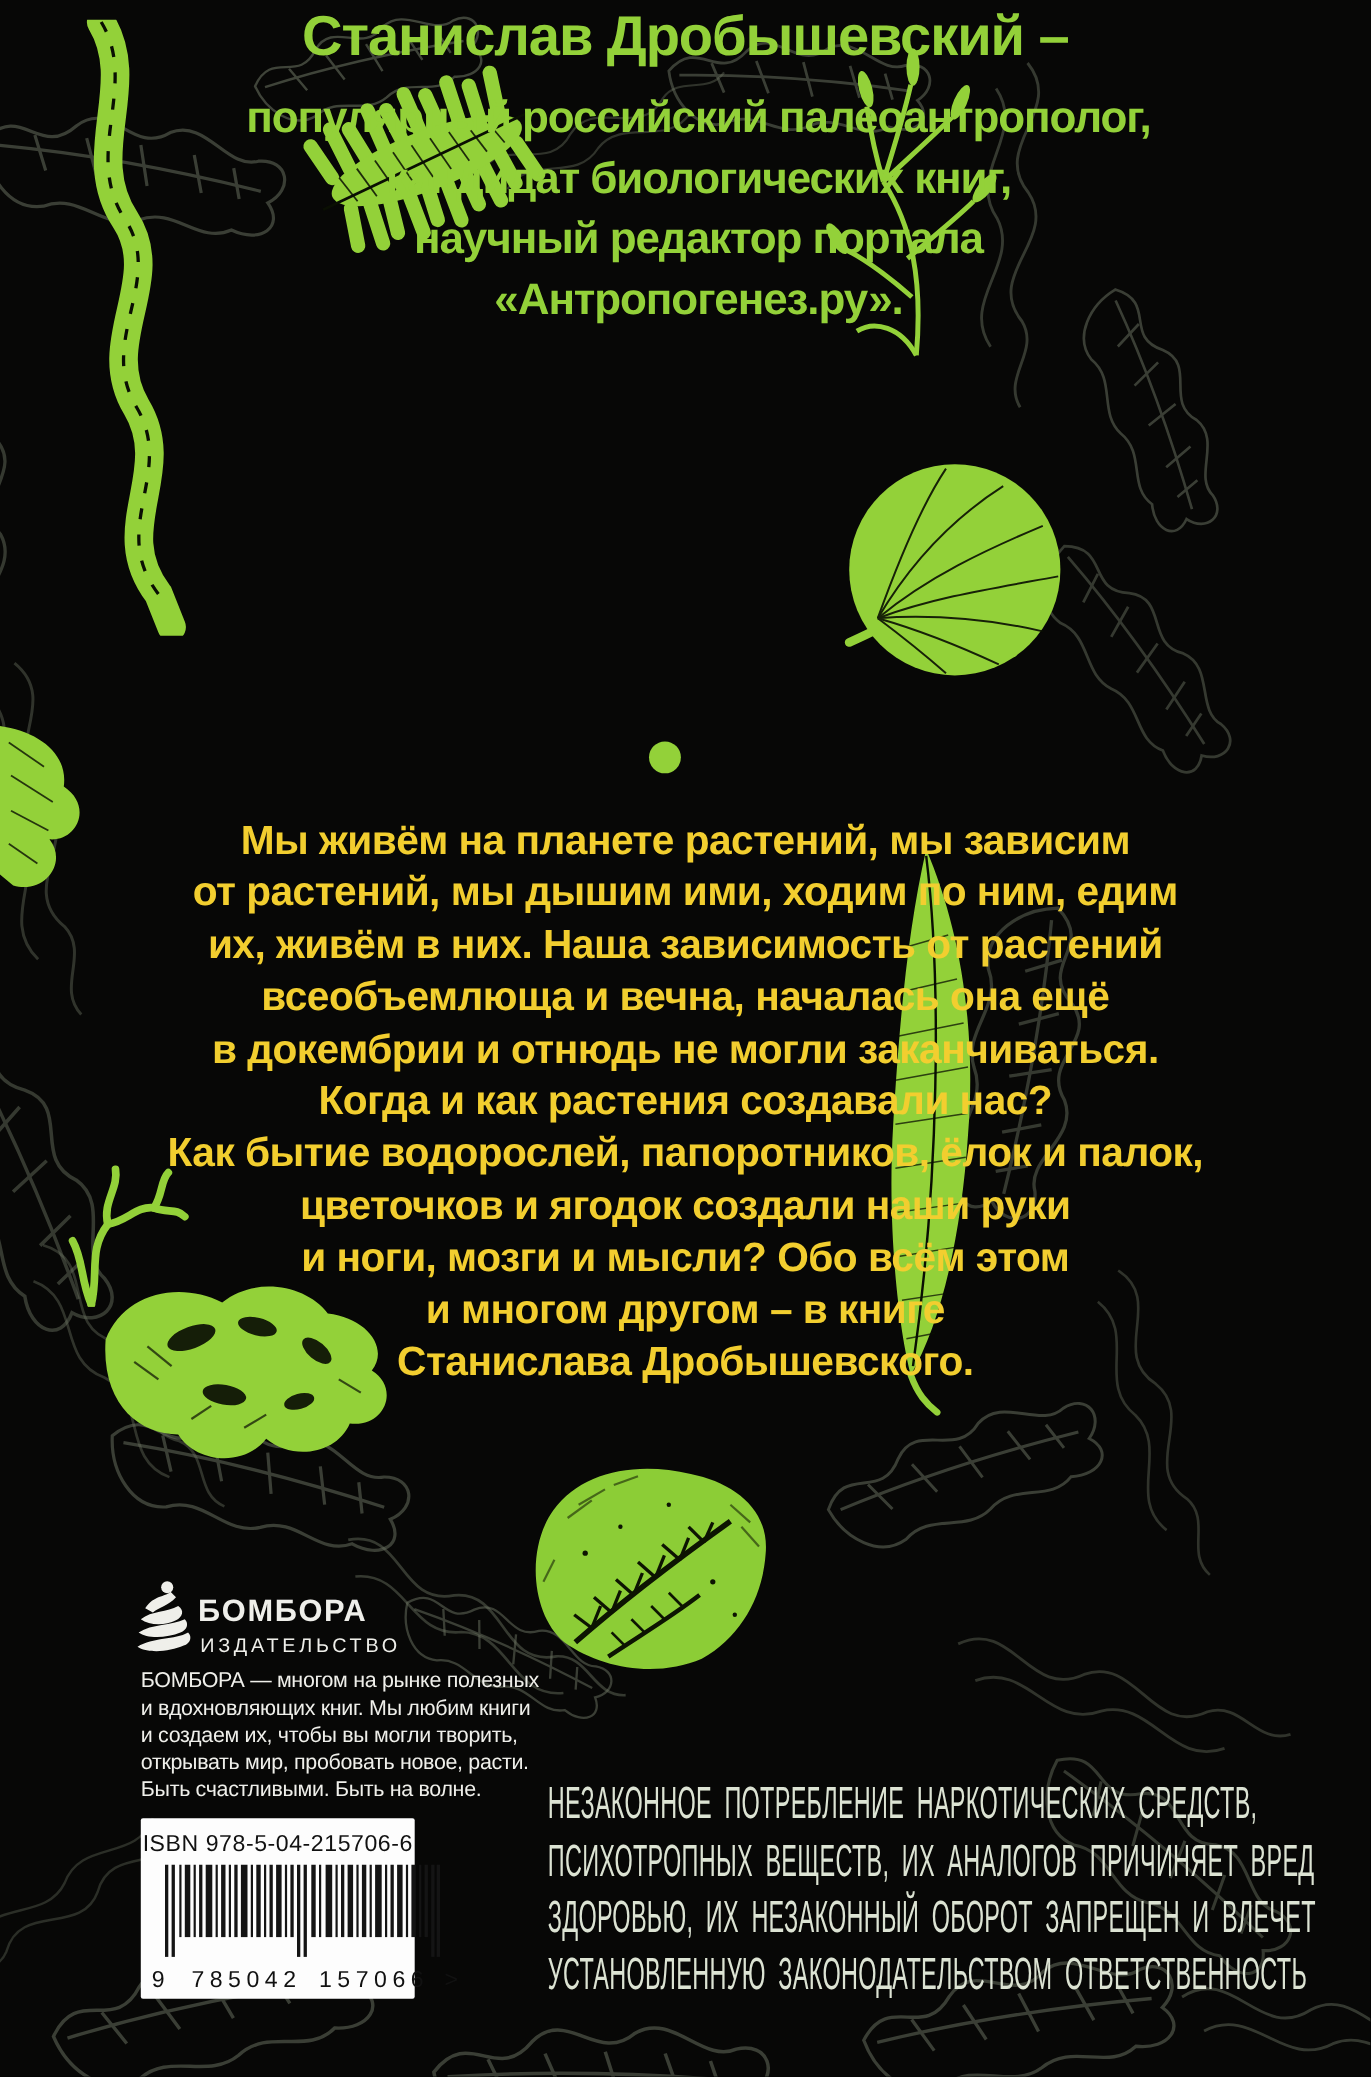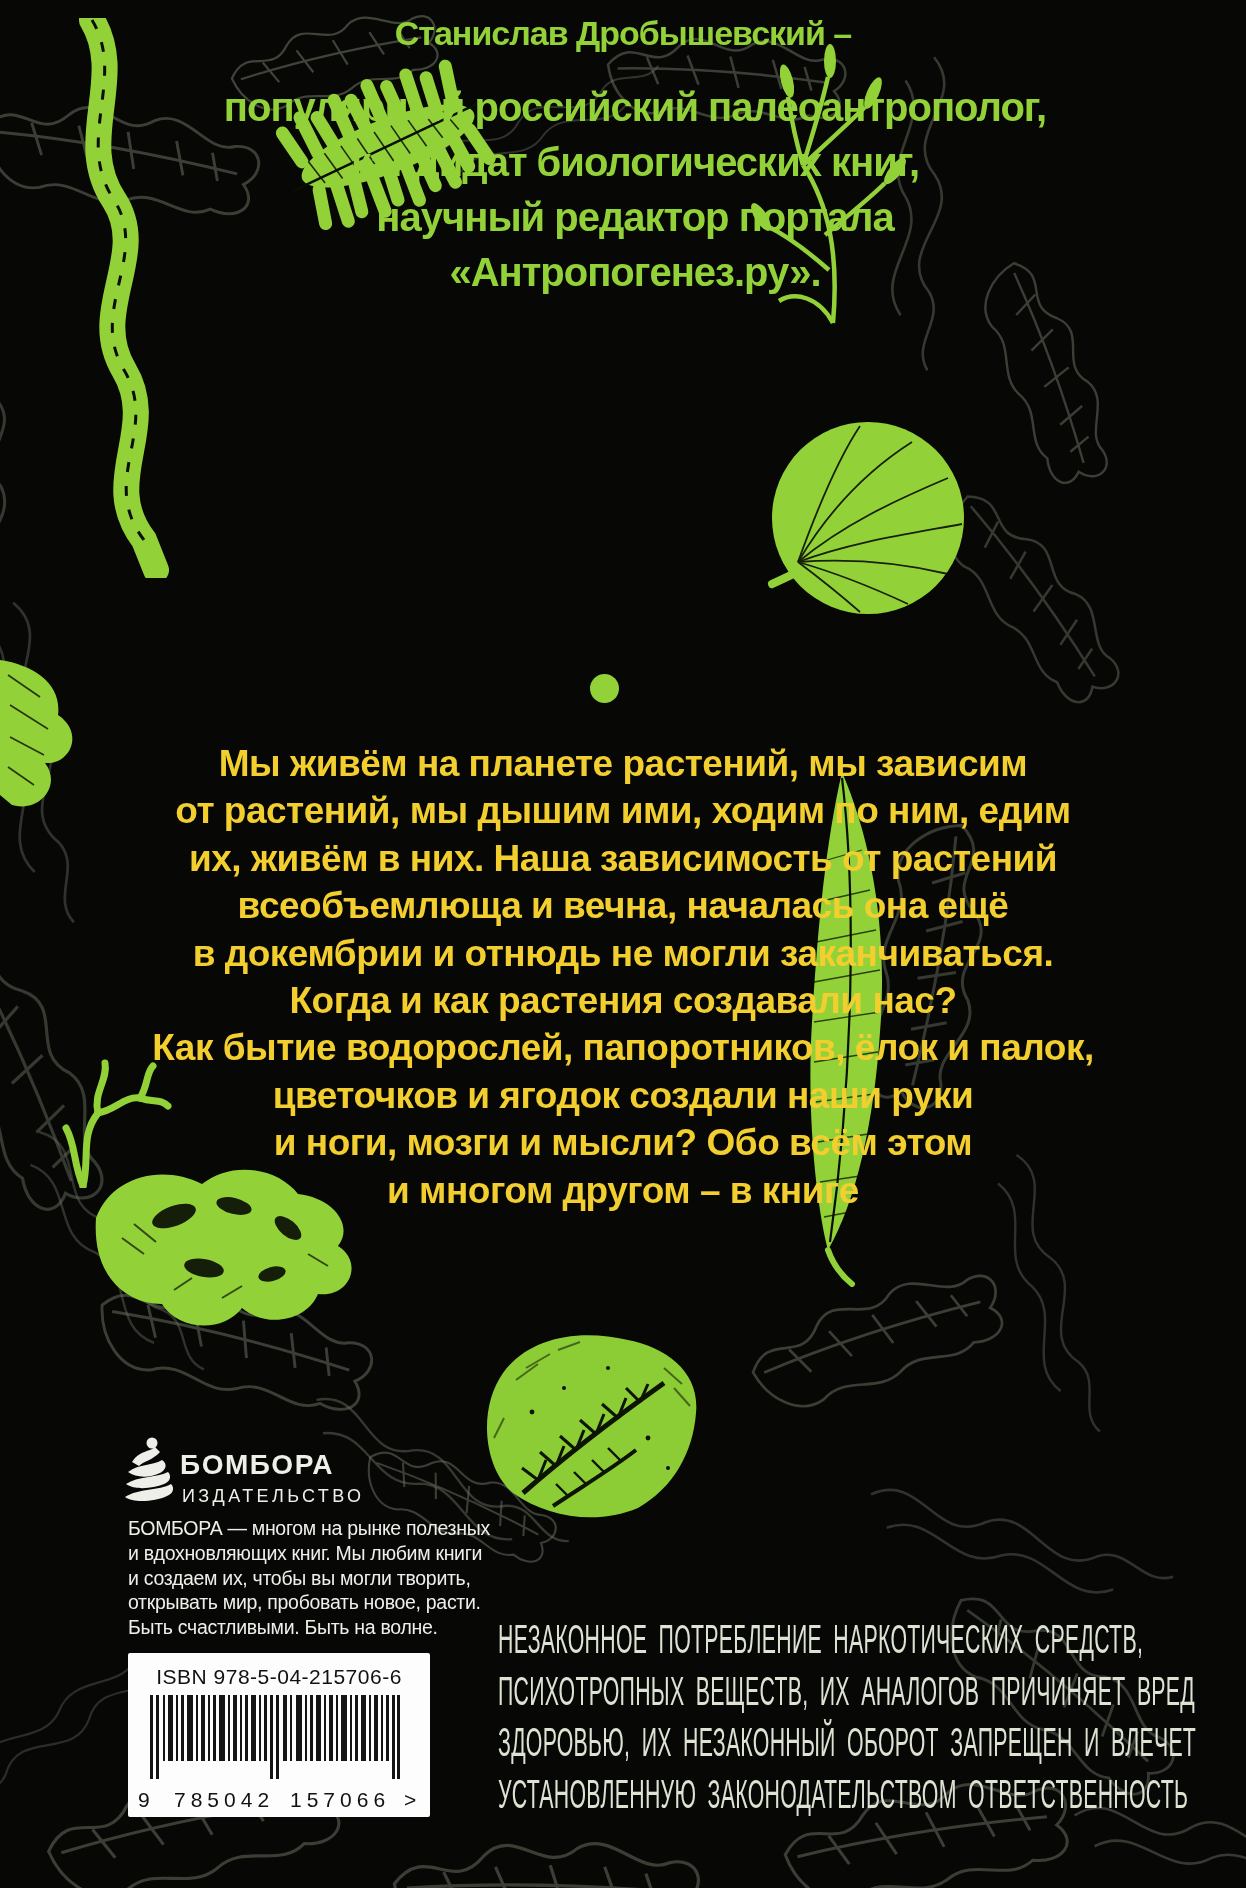--- a/index.html
+++ b/index.html
@@ -9,32 +9,32 @@
   html,body{margin:0;padding:0;background:#000;}
   .cover{
     position:relative; width:1246px; height:1888px; overflow:hidden;
     background:var(--bg);
     font-family:"Liberation Sans", sans-serif;
   }
   .abs{position:absolute;}
   svg{display:block;}
   
   .author-block{left:0;right:0;top:338;text-align:center;color:var(--green);}
-  .author-title{font-size:34px;font-weight:700;line-height:66px;letter-spacing:-1px;}
+  .author-title{font-size:51px;font-weight:700;line-height:66px;letter-spacing:-1px;}
   .author-lines{margin-top:14px;font-size:40px;font-weight:700;line-height:55px;letter-spacing:-1px;padding-left:24px;}
   .dot-sep{left:590px;top:674px;width:29px;height:29px;border-radius:50%;background:var(--green);}
   .annotation-block{left:0;right:0;top:740px;text-align:center;color:var(--yellow);
     font-size:37px;font-weight:700;line-height:47.4px;letter-spacing:-0.5px;}
   
   .publisher-name{left:180px;top:1449px;color:var(--white);font-size:28px;font-weight:700;letter-spacing:1.5px;}
   .publisher-type{left:182px;top:1486px;color:var(--white);font-size:18px;font-weight:400;letter-spacing:3.4px;}
   .publisher-desc{left:128px;top:1516px;width:370px;color:var(--white);
     font-size:19.5px;line-height:24.8px;letter-spacing:-0.3px;}
   
-  .barcode-box{left:128px;top:1653px;width:302px;height:164px;background:#fdfdfd;border-radius:2px;color:#111;}
+  .barcode-box{left:128px;top:1653px;width:249px;height:164px;background:#fdfdfd;border-radius:2px;color:#111;}
   .isbn-label{margin-top:12px;text-align:center;font-size:21px;letter-spacing:0.5px;}
   .bars{position:absolute;left:22px;top:42px;}
   .barcode-digits{position:absolute;left:0;bottom:5px;width:100%;height:24px;font-size:21px;}
   .barcode-digits span{position:absolute;}
   .d-first{left:10px;} .d-g1{left:46px;letter-spacing:5px;text-align:right;} .d-g2{left:162px;letter-spacing:5px;} .d-arrow{left:276px;}
   
   .legal-block{left:498px;top:1614px;color:var(--pale);font-weight:400;}
   .legal-line{font-size:41px;line-height:51.5px;white-space:nowrap;
     transform:scaleX(0.52);transform-origin:left center;word-spacing:10px;letter-spacing:0.5px;}
 </style>
@@ -275,20 +275,21 @@
     <div>Мы живём на планете растений, мы зависим</div>
     <div>от растений, мы дышим ими, ходим по ним, едим</div>
     <div>их, живём в них. Наша зависимость от растений</div>
     <div>всеобъемлюща и вечна, началась она ещё</div>
     <div>в докембрии и отнюдь не могли заканчиваться.</div>
     <div>Когда и как растения создавали нас?</div>
     <div>Как бытие водорослей, папоротников, ёлок и палок,</div>
     <div>цветочков и ягодок создали наши руки</div>
     <div>и ноги, мозги и мысли? Обо всём этом</div>
     <div>и многом другом – в книге</div>
+    <div>Станислава Дробышевского.</div>
   </div>
 
   <svg class="abs" width="54" height="70" viewBox="0 0 54 70" style="left:122px;top:1436px">
     <g fill="#efefea">
       <circle cx="30" cy="7" r="5.5"></circle>
       <path d="M10,26 C18,14 28,16 33,11 L38,16 C31,24 22,25 17,30 Z"></path>
       <path d="M6,36 C16,28 30,30 40,24 C46,28 44,34 38,37 C28,42 14,42 6,36 Z"></path>
       <path d="M4,48 C16,40 34,42 46,36 C50,40 48,46 42,48 C30,53 12,54 4,48 Z"></path>
       <path d="M3,61 C17,52 37,55 49,48 C53,52 51,58 45,60 C32,66 11,67 3,61 Z"></path>
     </g>

